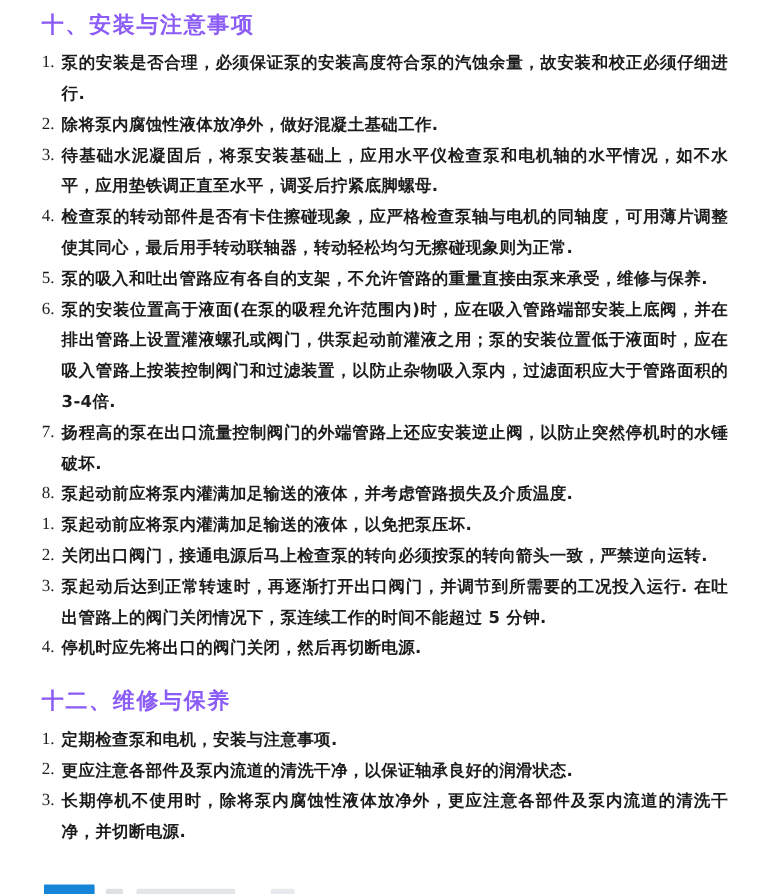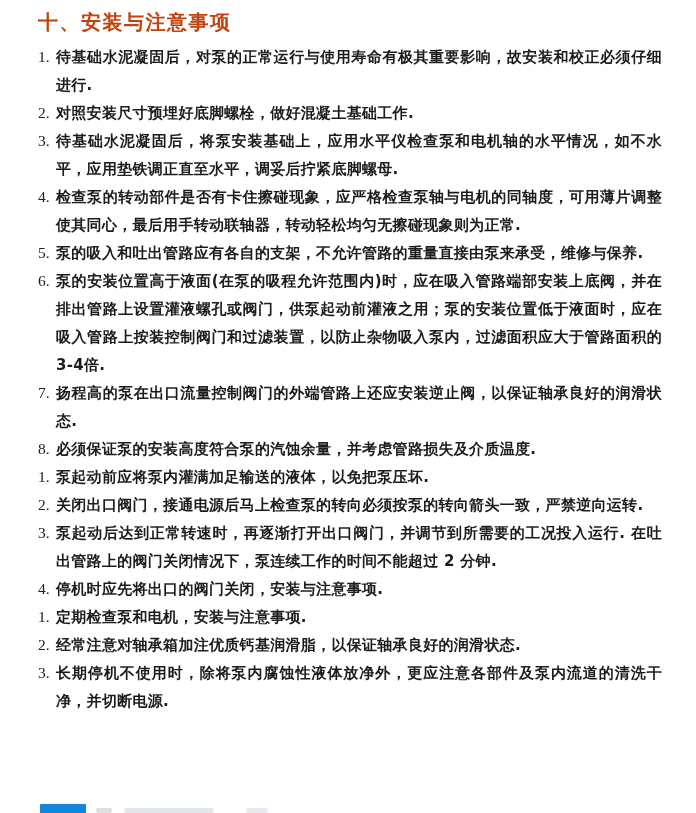--- a/index.html
+++ b/index.html
@@ -24,21 +24,21 @@
   }
   .section {
     margin: 0;
   }
   .section + .section {
     margin-top: 0;
   }
   .section-title {
     font-size: 20px;
     font-weight: bold;
-    color: #c2410c;
+    color: #8b5cf6;
     margin: 0 0 9px 0;
     letter-spacing: 1.5px;
     line-height: 24px;
   }
   .sec-2 .section-title { margin-top: 42px; }
   .sec-3 .section-title { margin-top: 22px; }
   .item {
     display: flex;
     font-size: 15px;
     font-weight: bold;
@@ -81,79 +81,80 @@
 </style>
 </head>
 <body style="background: rgb(255, 255, 255);">
 
 <div class="page">
 
   <div class="section sec-1">
     <h2 class="section-title">十、安装与注意事项</h2>
     <div class="item" style="color: rgb(28, 28, 28);">
       <span class="num">1.</span>
-      <span class="txt">待基础水泥凝固后，对泵的正常运行与使用寿命有极其重要影响，故安装和校正必须仔细进行.</span>
+      <span class="txt">泵的安装是否合理，必须保证泵的安装高度符合泵的汽蚀余量，故安装和校正必须仔细进行.</span>
     </div>
     <div class="item" style="color: rgb(28, 28, 28);">
       <span class="num">2.</span>
-      <span class="txt">对照安装尺寸预埋好底脚螺栓，做好混凝土基础工作.</span>
+      <span class="txt">除将泵内腐蚀性液体放净外，做好混凝土基础工作.</span>
     </div>
     <div class="item" style="color: rgb(28, 28, 28);">
       <span class="num">3.</span>
       <span class="txt">待基础水泥凝固后，将泵安装基础上，应用水平仪检查泵和电机轴的水平情况，如不水平，应用垫铁调正直至水平，调妥后拧紧底脚螺母.</span>
     </div>
     <div class="item" style="color: rgb(28, 28, 28);">
       <span class="num">4.</span>
       <span class="txt">检查泵的转动部件是否有卡住擦碰现象，应严格检查泵轴与电机的同轴度，可用薄片调整使其同心，最后用手转动联轴器，转动轻松均匀无擦碰现象则为正常.</span>
     </div>
     <div class="item" style="color: rgb(28, 28, 28);">
       <span class="num">5.</span>
       <span class="txt">泵的吸入和吐出管路应有各自的支架，不允许管路的重量直接由泵来承受，维修与保养.</span>
     </div>
     <div class="item" style="color: rgb(28, 28, 28);">
       <span class="num">6.</span>
       <span class="txt">泵的安装位置高于液面(在泵的吸程允许范围内)时，应在吸入管路端部安装上底阀，并在排出管路上设置灌液螺孔或阀门，供泵起动前灌液之用；泵的安装位置低于液面时，应在吸入管路上按装控制阀门和过滤装置，以防止杂物吸入泵内，过滤面积应大于管路面积的3-4倍.</span>
     </div>
     <div class="item" style="color: rgb(28, 28, 28);">
       <span class="num">7.</span>
-      <span class="txt">扬程高的泵在出口流量控制阀门的外端管路上还应安装逆止阀，以保证轴承良好的润滑状态.</span>
+      <span class="txt">扬程高的泵在出口流量控制阀门的外端管路上还应安装逆止阀，以防止突然停机时的水锤破坏.</span>
     </div>
     <div class="item" style="color: rgb(28, 28, 28);">
       <span class="num">8.</span>
-      <span class="txt">必须保证泵的安装高度符合泵的汽蚀余量，并考虑管路损失及介质温度.</span>
+      <span class="txt">泵起动前应将泵内灌满加足输送的液体，并考虑管路损失及介质温度.</span>
     </div>
   </div>
 
   <div class="section sec-2">
     <div class="item" style="color: rgb(28, 28, 28);">
       <span class="num">1.</span>
       <span class="txt">泵起动前应将泵内灌满加足输送的液体，以免把泵压坏.</span>
     </div>
     <div class="item" style="color: rgb(28, 28, 28);">
       <span class="num">2.</span>
       <span class="txt">关闭出口阀门，接通电源后马上检查泵的转向必须按泵的转向箭头一致，严禁逆向运转.</span>
     </div>
     <div class="item" style="color: rgb(28, 28, 28);">
       <span class="num">3.</span>
-      <span class="txt">泵起动后达到正常转速时，再逐渐打开出口阀门，并调节到所需要的工况投入运行. 在吐出管路上的阀门关闭情况下，泵连续工作的时间不能超过 2 分钟.</span>
+      <span class="txt">泵起动后达到正常转速时，再逐渐打开出口阀门，并调节到所需要的工况投入运行. 在吐出管路上的阀门关闭情况下，泵连续工作的时间不能超过 5 分钟.</span>
     </div>
     <div class="item" style="color: rgb(28, 28, 28);">
       <span class="num">4.</span>
-      <span class="txt">停机时应先将出口的阀门关闭，安装与注意事项.</span>
+      <span class="txt">停机时应先将出口的阀门关闭，然后再切断电源.</span>
     </div>
   </div>
 
   <div class="section sec-3">
+    <h2 class="section-title">十二、维修与保养</h2>
     <div class="item" style="color: rgb(28, 28, 28);">
       <span class="num">1.</span>
       <span class="txt">定期检查泵和电机，安装与注意事项.</span>
     </div>
     <div class="item" style="color: rgb(28, 28, 28);">
       <span class="num">2.</span>
-      <span class="txt">经常注意对轴承箱加注优质钙基润滑脂，以保证轴承良好的润滑状态.</span>
+      <span class="txt">更应注意各部件及泵内流道的清洗干净，以保证轴承良好的润滑状态.</span>
     </div>
     <div class="item" style="color: rgb(28, 28, 28);">
       <span class="num">3.</span>
       <span class="txt">长期停机不使用时，除将泵内腐蚀性液体放净外，更应注意各部件及泵内流道的清洗干净，并切断电源.</span>
     </div>
 
   </div>
 
   <div class="footer-cut">
     <div class="blue-block" style="background: rgb(21, 133, 215);"></div>

